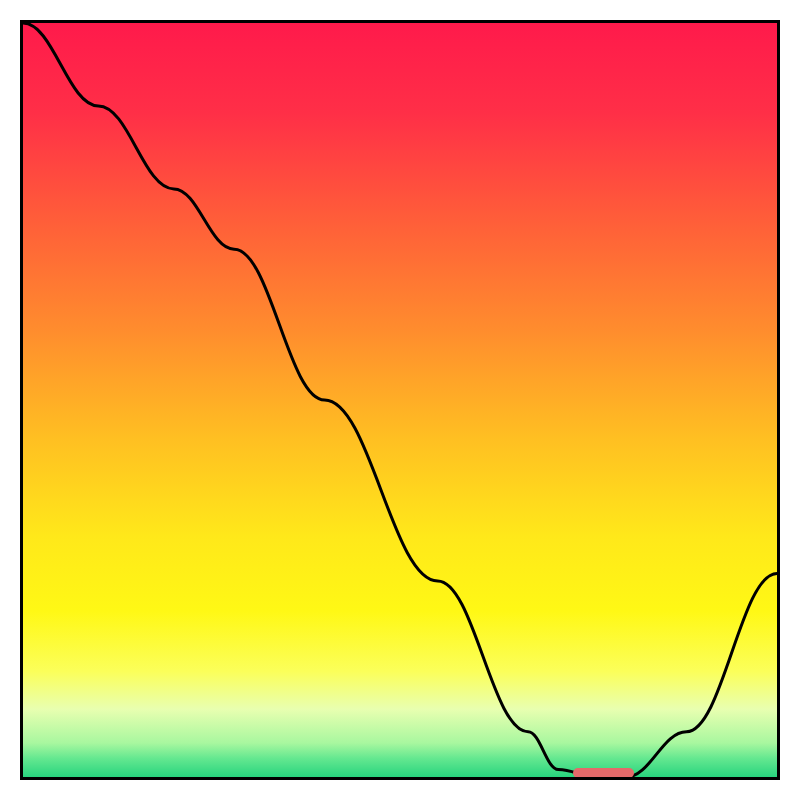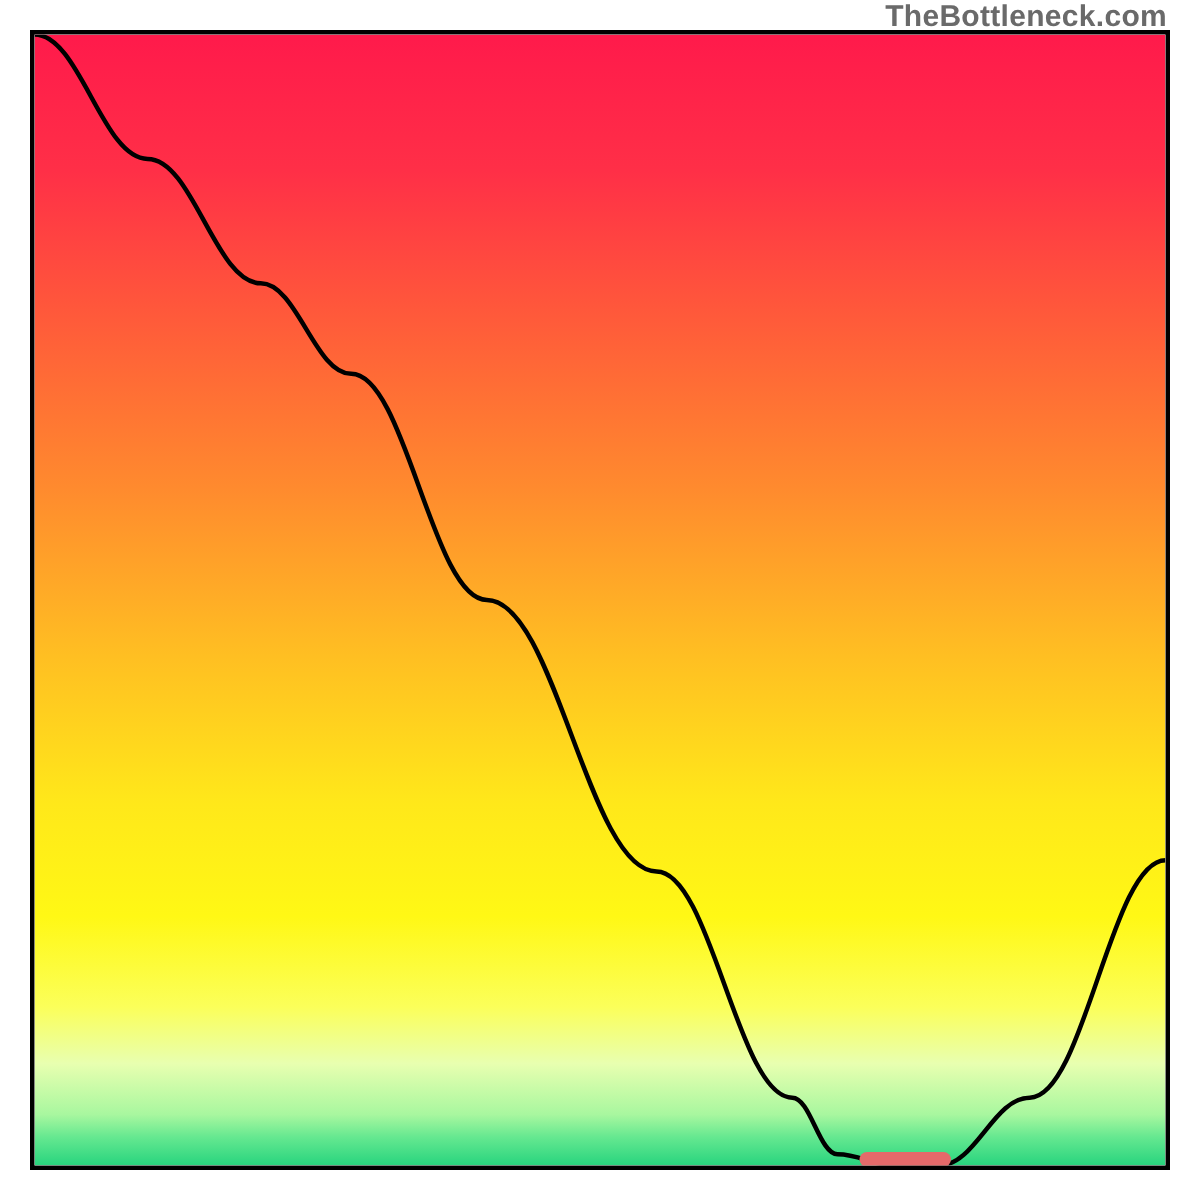--- a/index.html
+++ b/index.html
@@ -53,21 +53,20 @@
     height: 10px;
     border-radius: 5px;
     background: #e46a6a;
   }
 </style>
 </head>
 <body>
 
 <div class="chart-container">
 
-  <div class="watermark">TheBottleneck.com</div>
 
   <div class="plot-area">
 
     <svg class="gradient-bg" viewBox="0 0 754 754" preserveAspectRatio="none">
       <defs>
         <linearGradient id="bgGrad" x1="0" y1="0" x2="0" y2="1">
             <stop offset="0%" stop-color="#ff1a4b"></stop>
             <stop offset="12%" stop-color="#ff2f47"></stop>
             <stop offset="25%" stop-color="#ff5a3a"></stop>
             <stop offset="40%" stop-color="#ff8a2e"></stop>

